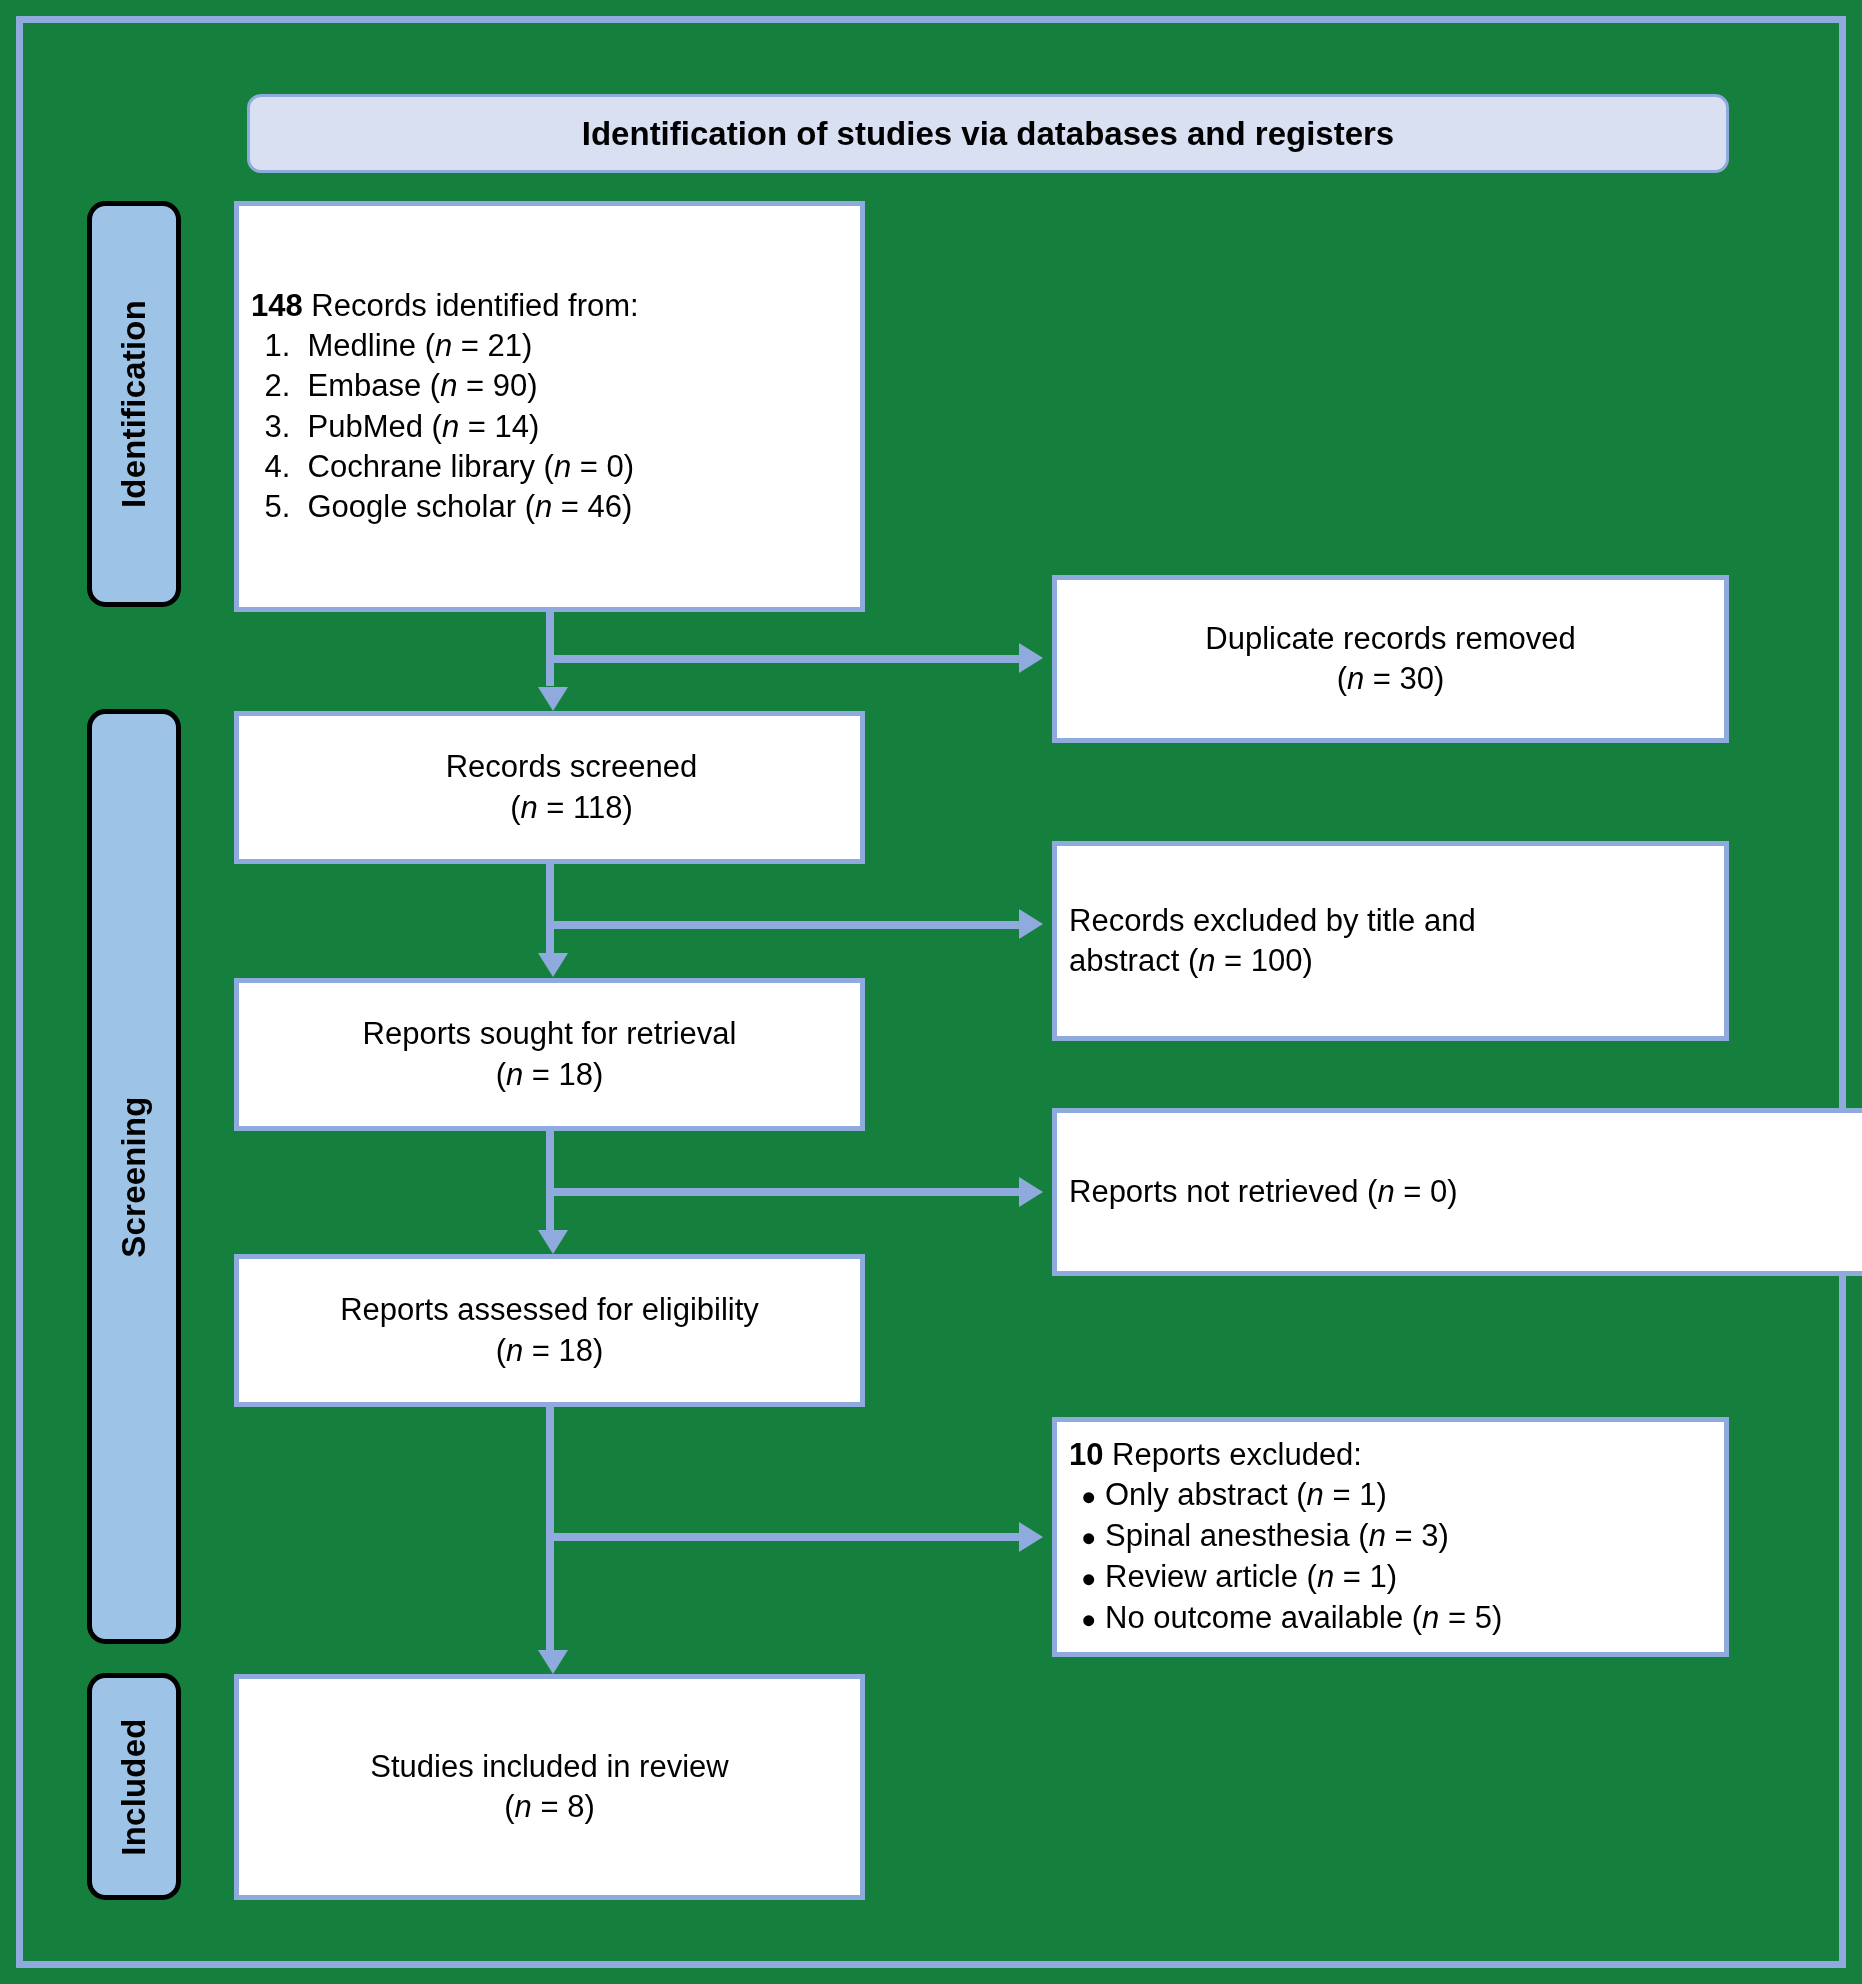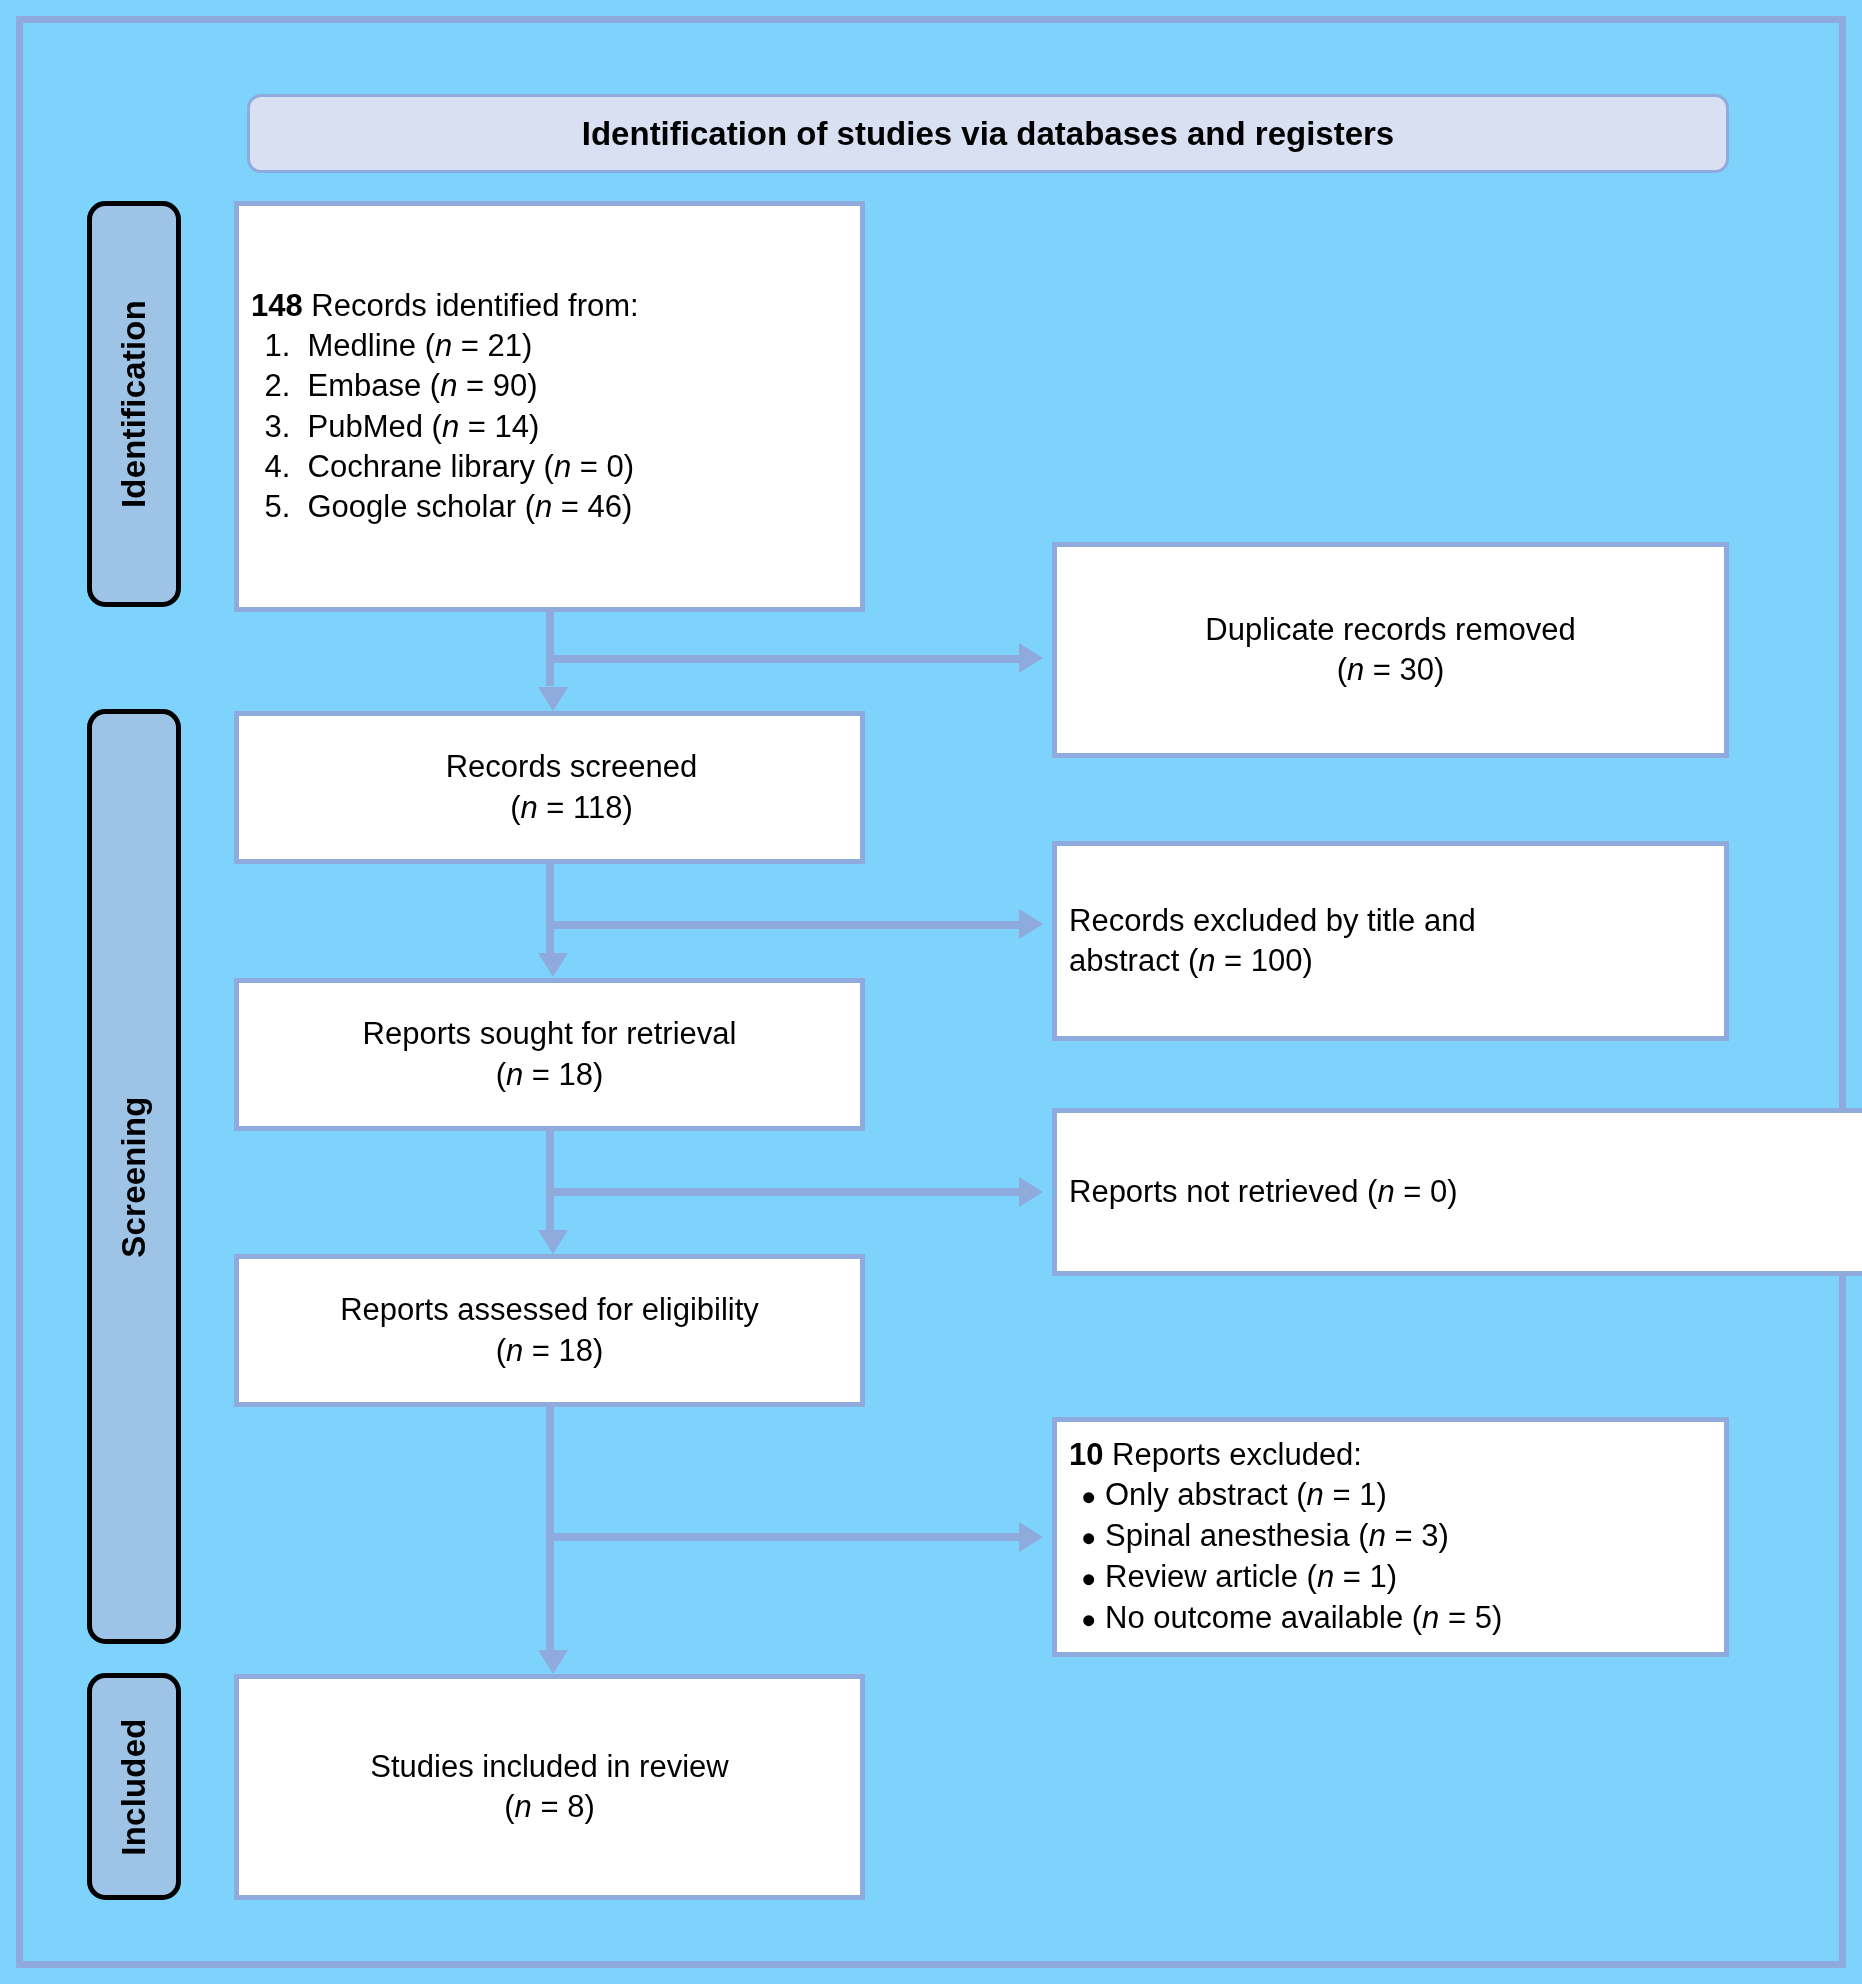--- a/index.html
+++ b/index.html
@@ -9,21 +9,21 @@
     height: 1985px;
     background: #ffffff;
     font-family: "Liberation Sans", sans-serif;
     overflow: hidden;
   }
 
   #diagram {
     position: relative;
     width: 1862px;
     height: 1985px;
-    background: #7dd3fc;
+    background: #15803d;
   }
 
   
   .outer-frame {
     position: absolute;
     left: 15.6px;
     top: 16.3px;
     width: 1830px;
     height: 1952px;
     border: 7.8px solid #8FAADC;
@@ -118,21 +118,21 @@
   }
   .bulitem .dot {
     flex: 0 0 24px;
     font-size: 25.5px;
     line-height: 1;
     color: #000;
   }
 
   
   #box-identified       { left: 234px;  top: 201px;  width: 631px; height: 411px; }
-  #box-duplicates       { left: 1052px; top: 542px;  width: 677px; height: 216px; text-align: right; }
+  #box-duplicates       { left: 1052px; top: 575px;  width: 677px; height: 168px; text-align: right; }
   #box-screened         { left: 234px;  top: 711px; width: 631px; height: 153px; padding-left: 44px; }
   #box-excluded-title   { left: 1052px; top: 841px; width: 677px; height: 200px; }
   #box-sought           { left: 234px;  top: 978px; width: 631px; height: 153px; }
   #box-not-retrieved    { left: 1052px; top: 1108px; width: 815px; height: 168px; } 
   #box-eligibility      { left: 234px;  top: 1254px; width: 631px; height: 153px; }
   #box-reports-excluded { left: 1052px; top: 1417px; width: 677px; height: 240px; }
   #box-included         { left: 234px;  top: 1674px; width: 631px; height: 226px; }
 
   
   .conn { position: absolute; background: #8FAADC; }

